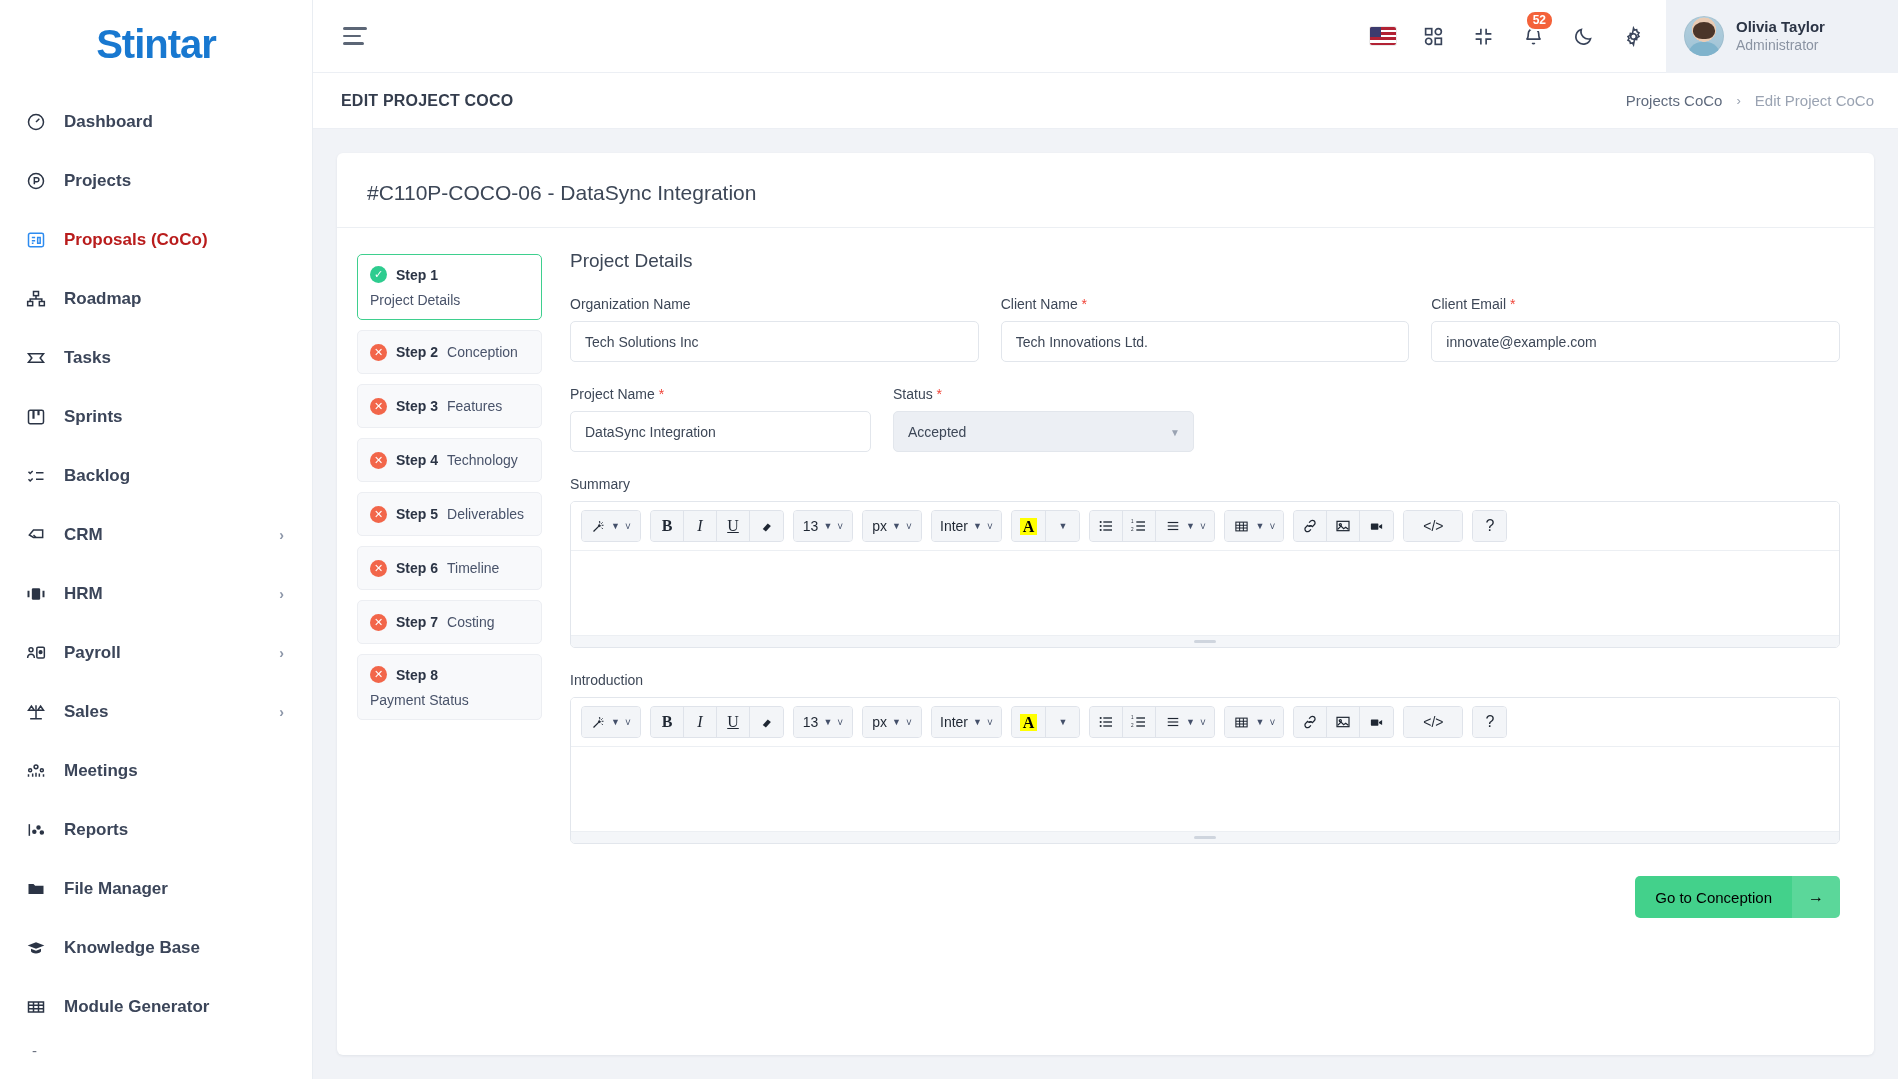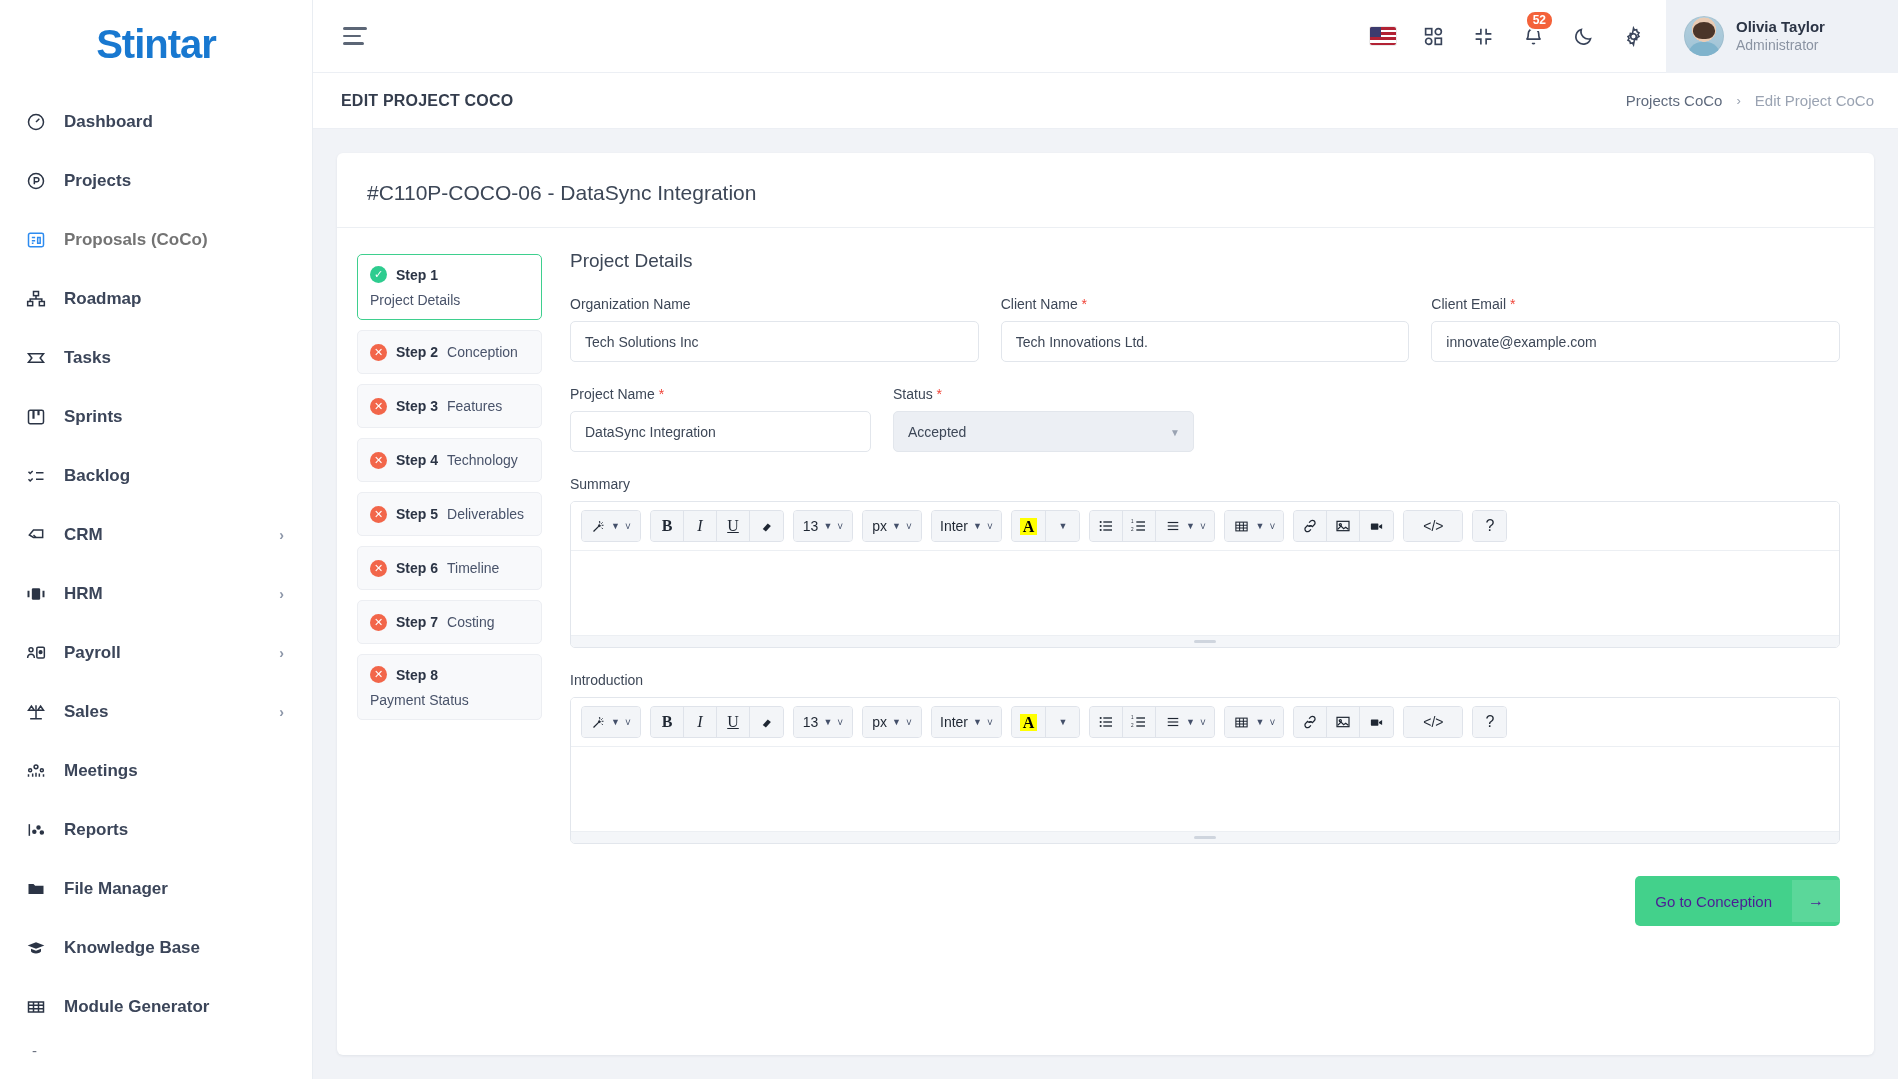--- a/index.html
+++ b/index.html
@@ -41,21 +41,21 @@
     position: relative;
     font-weight: bold;
   }
   .nav-item .ico {
     width: 26px; height: 22px;
     display: inline-flex; align-items: center; justify-content: flex-start;
     margin-right: 12px;
     color: #2b3445;
     flex: 0 0 26px;
   }
-  .nav-item.active { color: #737373; }
+  .nav-item.active { color: #b91c1c; }
   .nav-item.active .ico { color: #2d8bf0; }
   .nav-item .chev {
     margin-left: auto; color: #8c96a8; font-size: 14px;
   }
   .nav-dots { padding: 6px 0 0 32px; color: #6b7280; font-size: 15px; letter-spacing:2px;}
 
   
   .main { flex: 1 1 auto; display: flex; flex-direction: column; background: #f1f3f7; min-width:0;justify-content:flex-end;}
 
   .topbar {
@@ -218,22 +218,22 @@
   .tbtn svg { display:block; }
   .ed-area { height: 84px; background: #fff; }
   .ed-foot {
     height: 12px; background: #f4f6f9; border-top: 1px solid #eceff3;
     display: flex; align-items: center; justify-content: center;
   }
   .grip { width: 22px; height: 3px; background: #cfd5de; border-radius: 2px; }
 
   .form-actions { display: flex; justify-content: flex-end; padding: 32px 0 30px 0; }
   .btn-next {
-    display: flex; align-items: center; background: #43d18b; color: #4c1d95;
-    border-radius: 5px; height: 50px; font-size: 15px; cursor: pointer; border: none;
+    display: flex; align-items: center; background: #43d18b; color: #000000;
+    border-radius: 5px; height: 42px; font-size: 15px; cursor: pointer; border: none;
     overflow: hidden;
   }
   .btn-next .lab { padding: 0 20px; }
   .btn-next .arr {
     padding: 0 16px; height: 42px; display: flex; align-items: center;
     background: rgba(255,255,255,.13); font-size: 16px;
   }
 </style>
 </head>
 <body>

